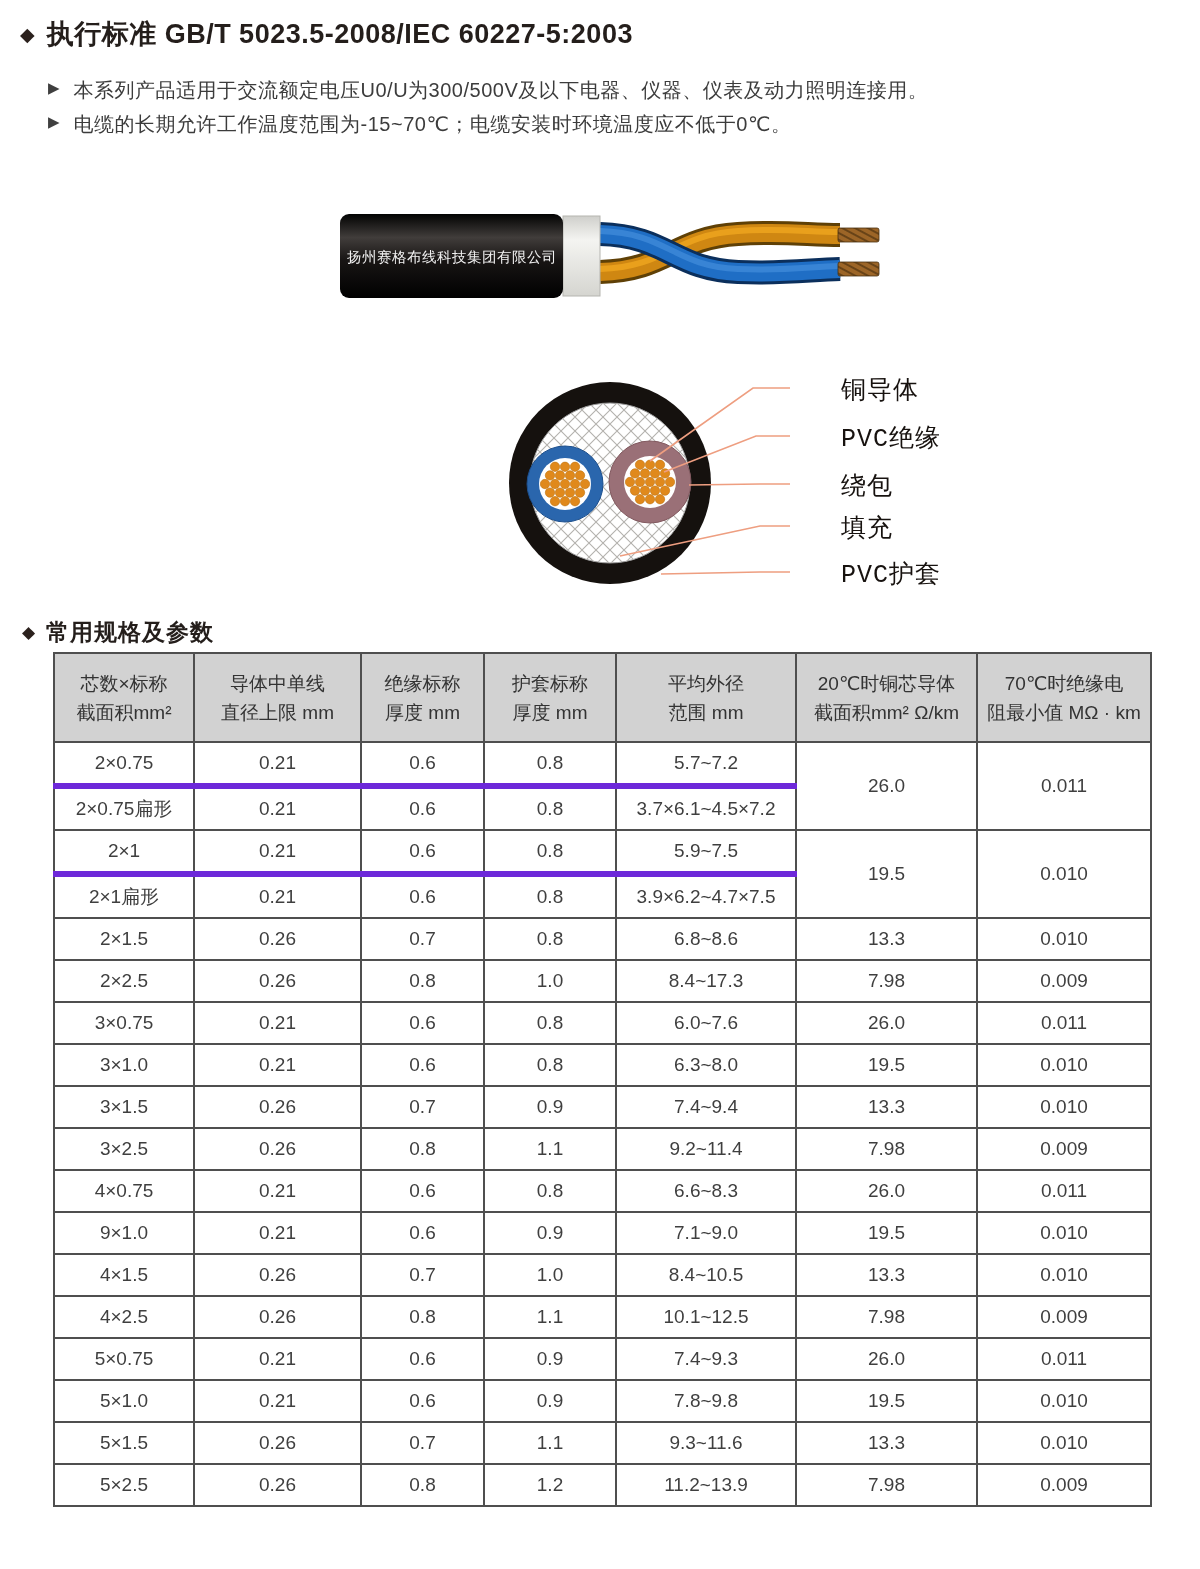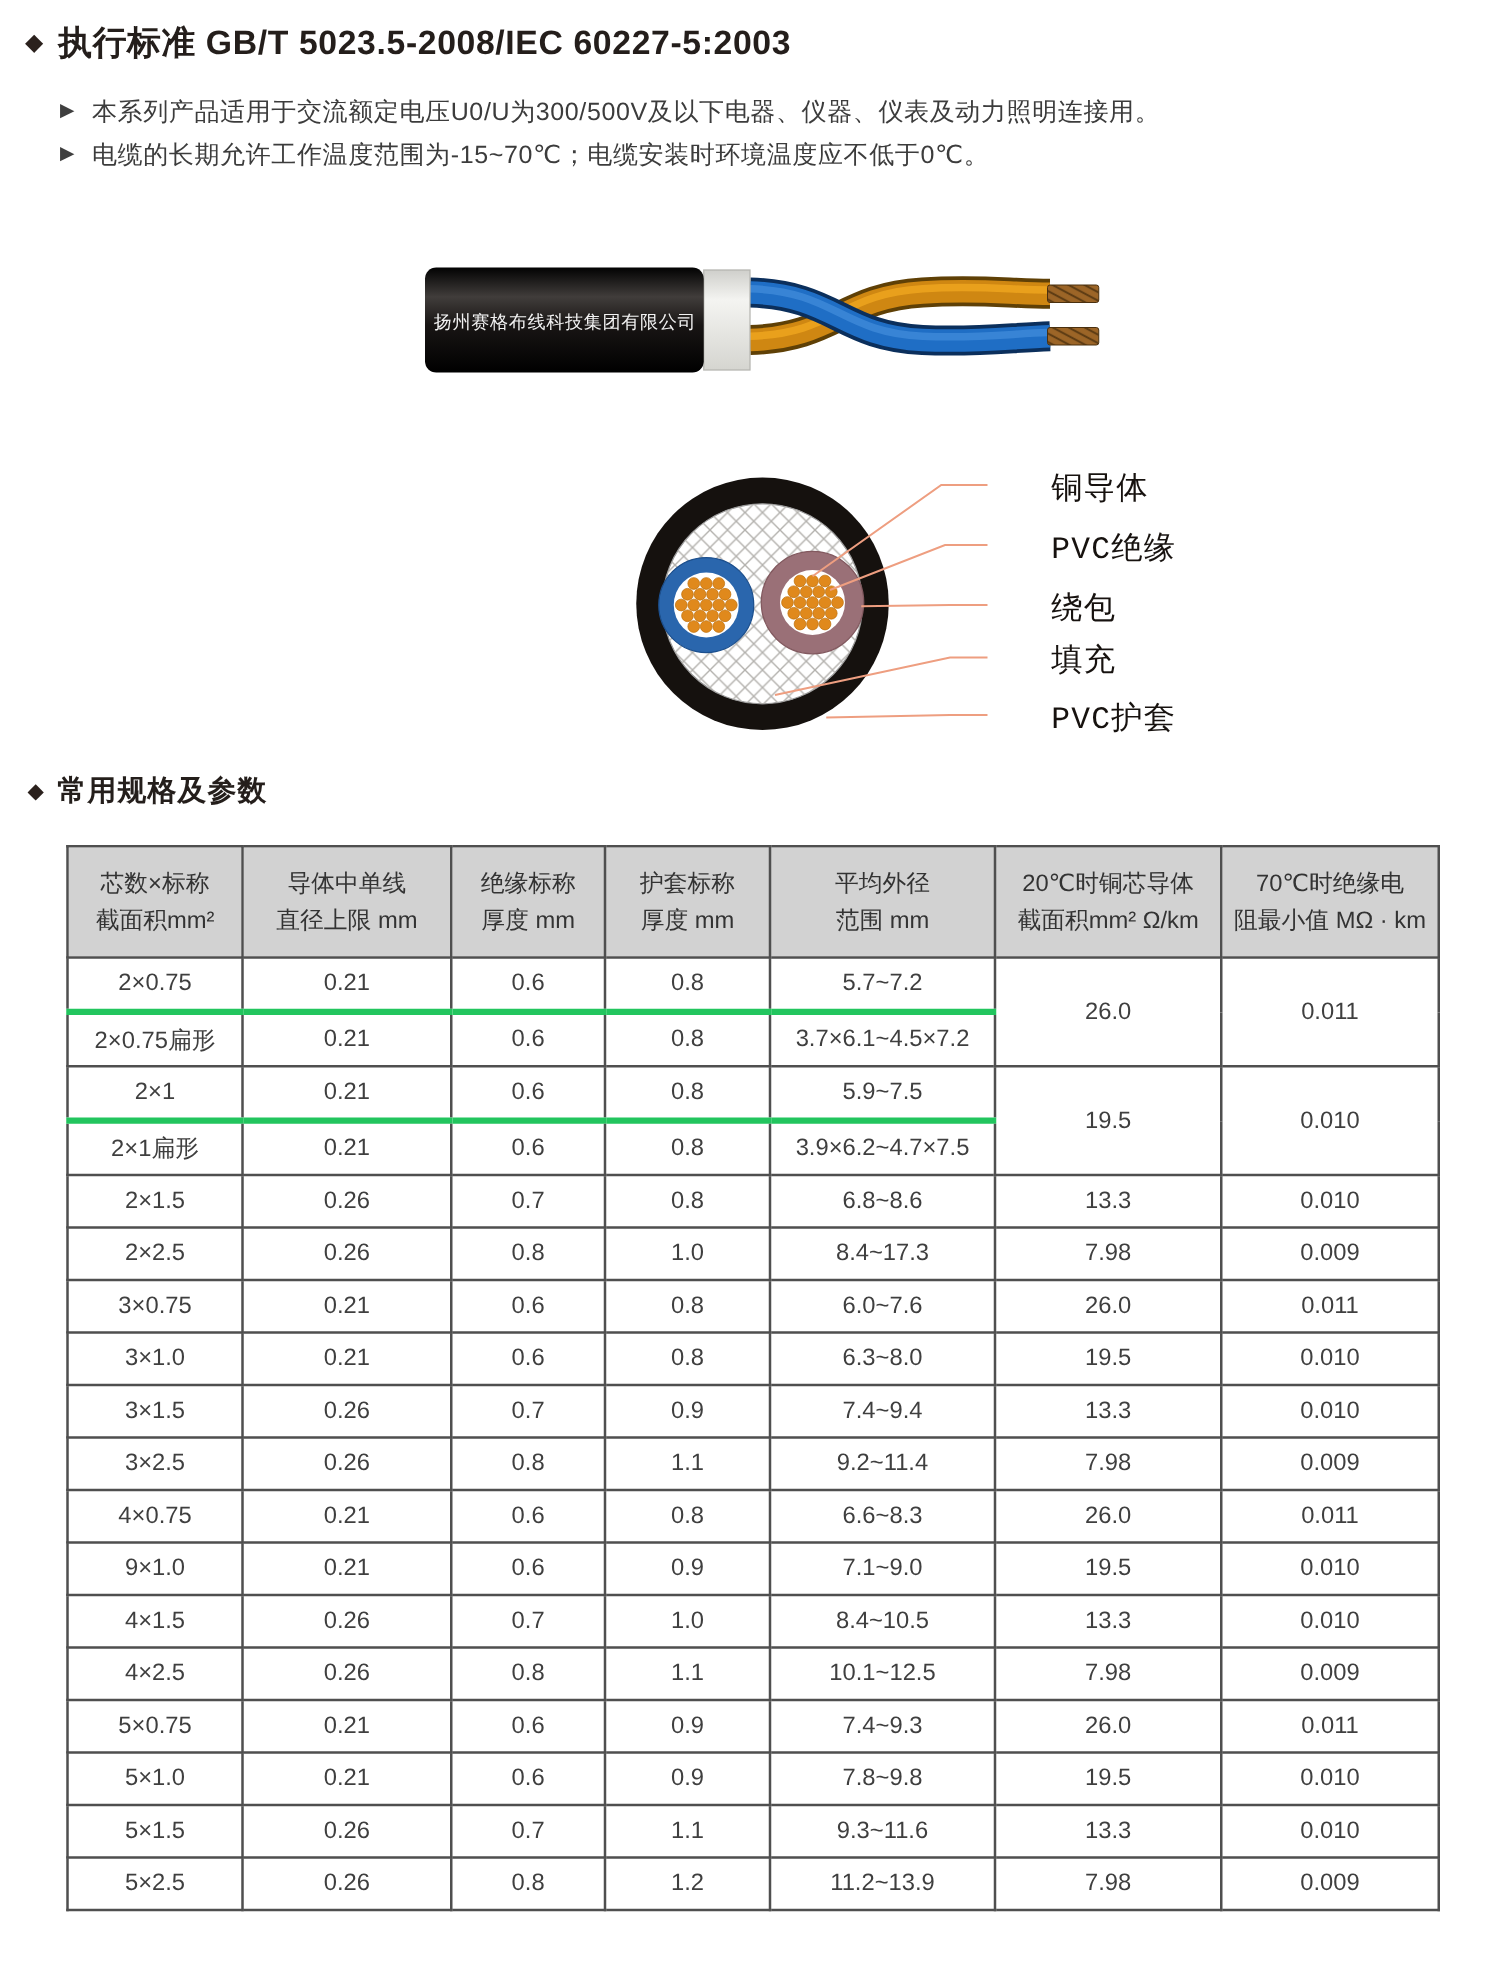--- a/index.html
+++ b/index.html
@@ -20,25 +20,25 @@
   .bullet-row .arrow{font-size:15px;margin:2px 14px 0 0;color:#3f3f3f;}
   .bullet-row .bullet-text{font-size:20px;line-height:26px;letter-spacing:0.5px;}
 
   
   .legend{left:248px;top:441px;font-size:21px;line-height:38px;color:#3d3d3d;letter-spacing:1px;}
 
   
   .dlabel{left:796px;font-family:Liberation Mono, monospace;font-size:25px;color:#17120f;letter-spacing:1px;white-space:nowrap;margin-left:45px;}
 
   
-  .spec-table{position:absolute;left:53px;top:676px;width:1097px;border-collapse:collapse;table-layout:fixed;}
+  .spec-table{position:absolute;left:53px;top:652px;width:1097px;border-collapse:collapse;table-layout:fixed;}
   .spec-table th,.spec-table td{border:2px solid #4f4f4f;text-align:center;vertical-align:middle;padding:0;overflow:hidden;}
   .spec-table th{background:#d2d2d2;height:87px;font-weight:normal;color:#333333;font-size:19px;line-height:29px;}
   .spec-table td{height:40px;color:#3f3f3f;font-size:19px;background:#ffffff;}
-  .spec-table td.tb{border-bottom:1px solid #6d28d9;}
+  .spec-table td.tb{border-bottom:6px solid #6d28d9;}
   .spec-table td.tt{border-top:5px solid #22c55e;}
 </style>
 </head>
 <body>
 
 <div class="page">
 
   <div class="abs title-row">
     <span class="diamond">◆</span>
     <span class="title-text">执行标准 GB/T 5023.5-2008/IEC 60227-5:2003</span>

